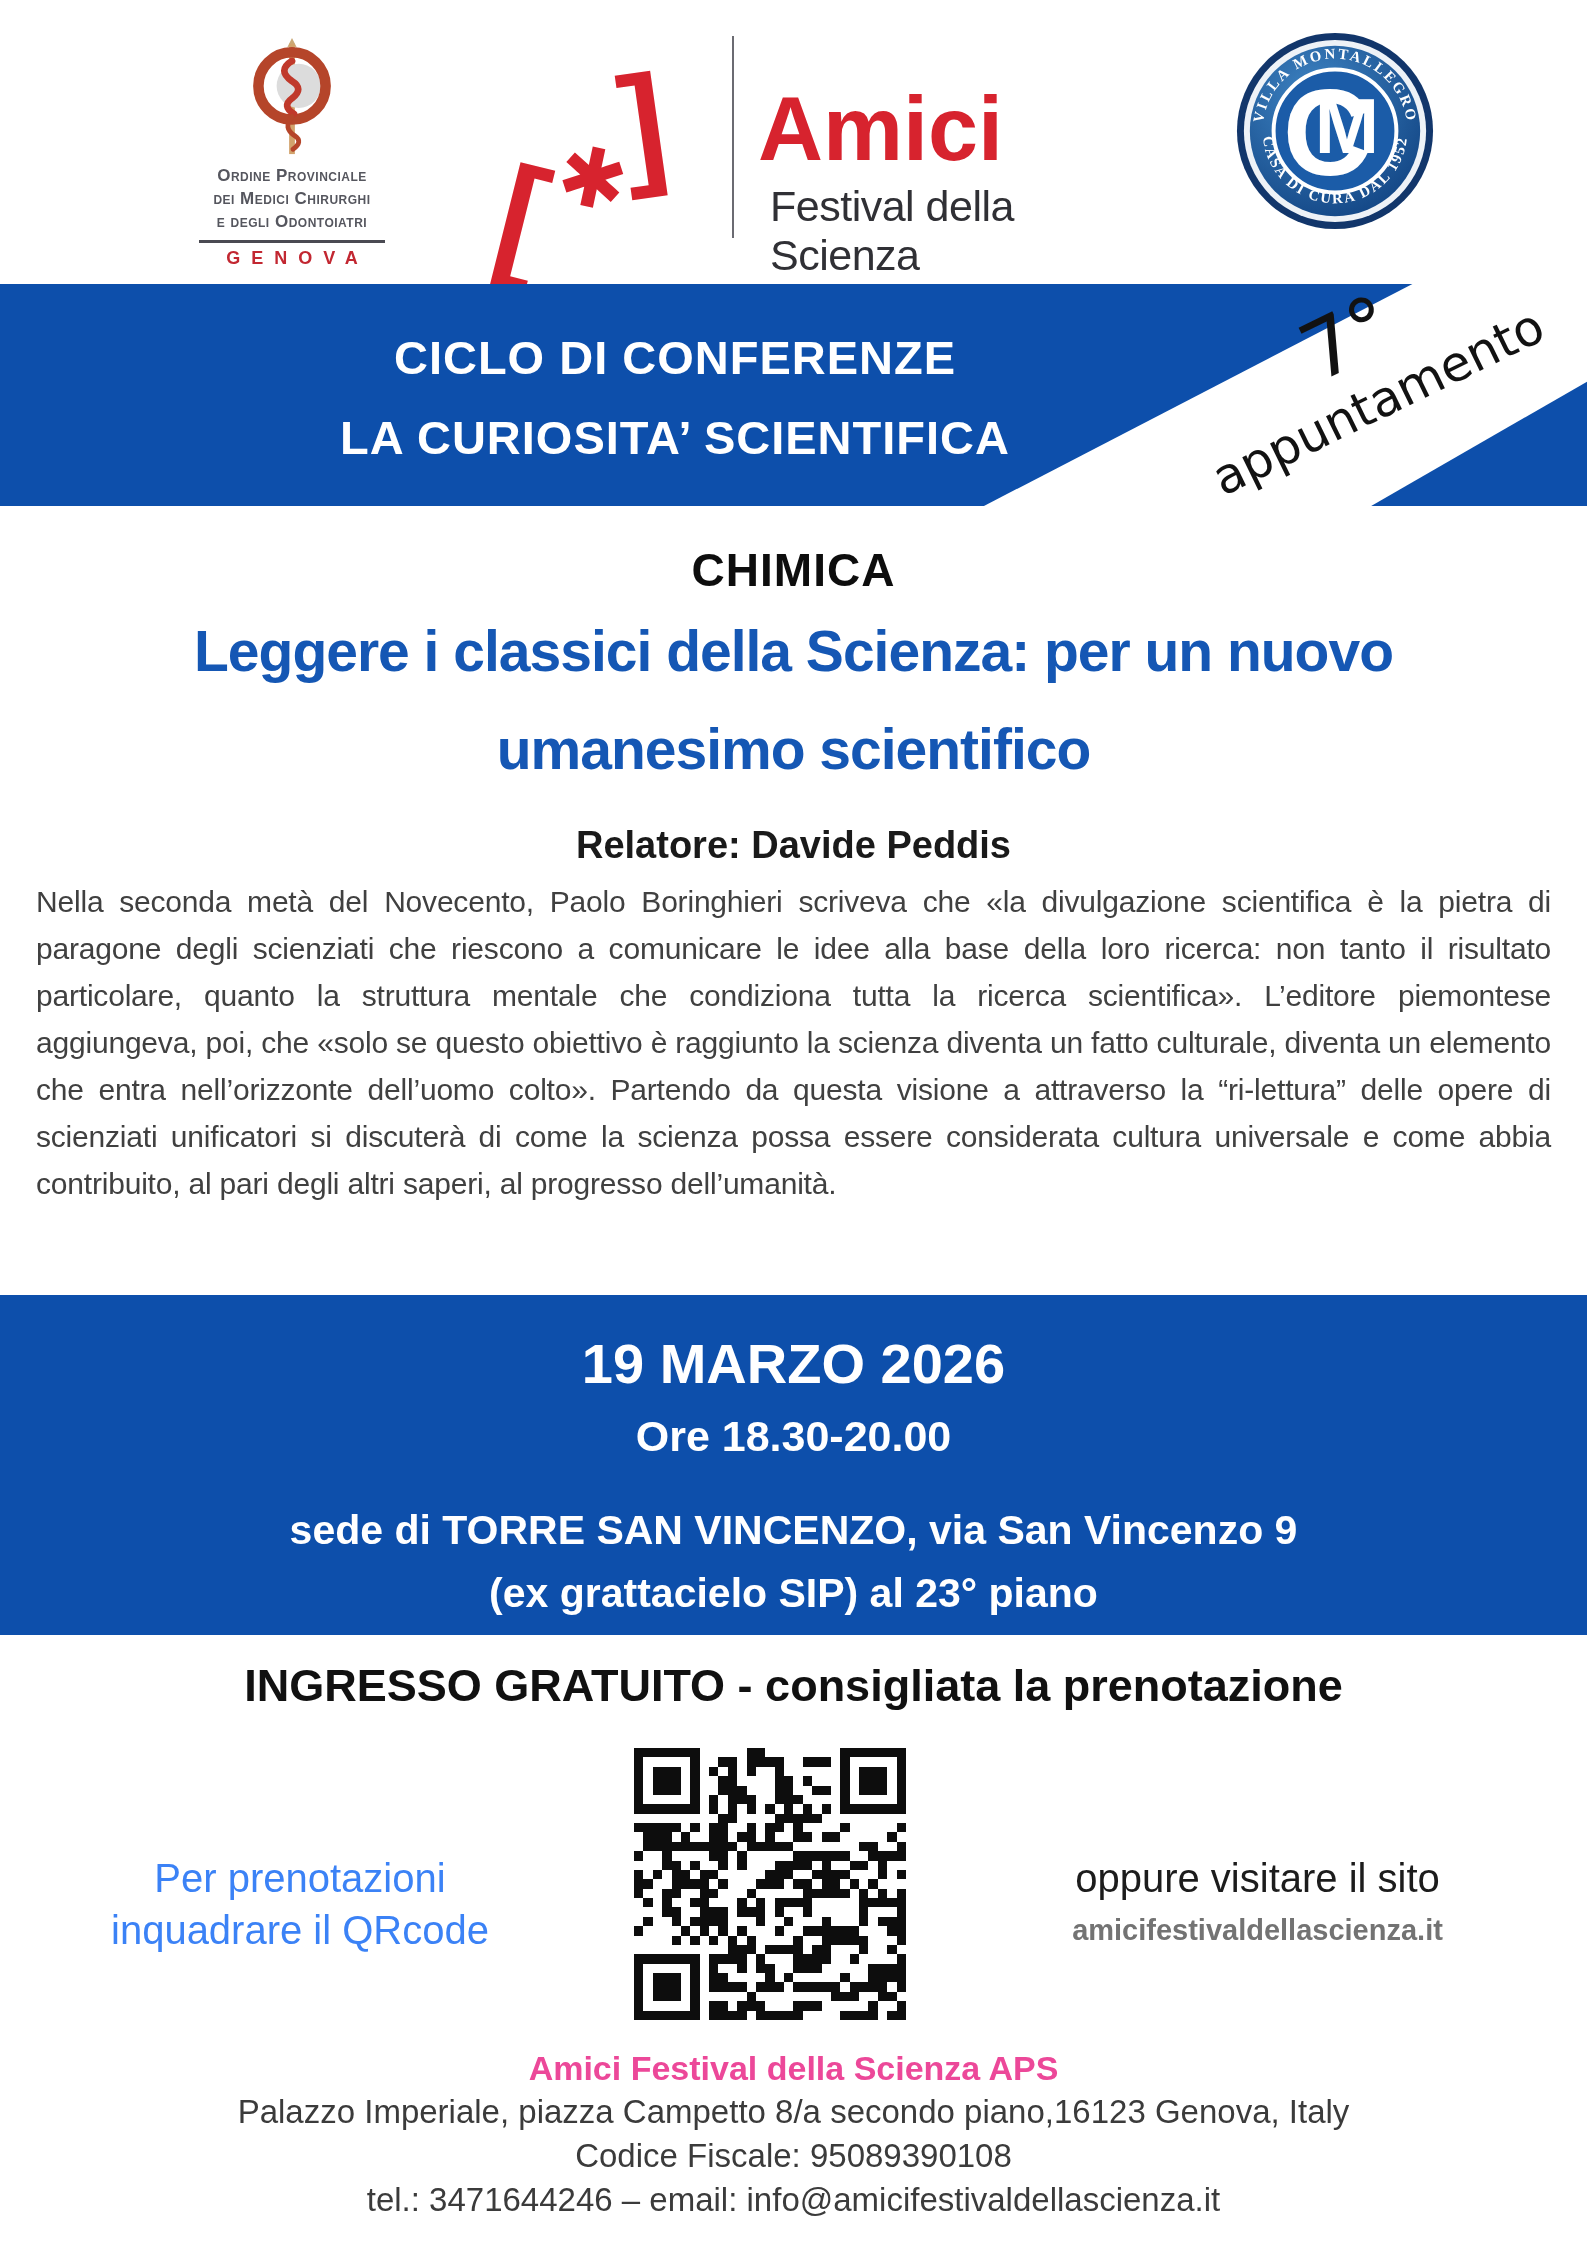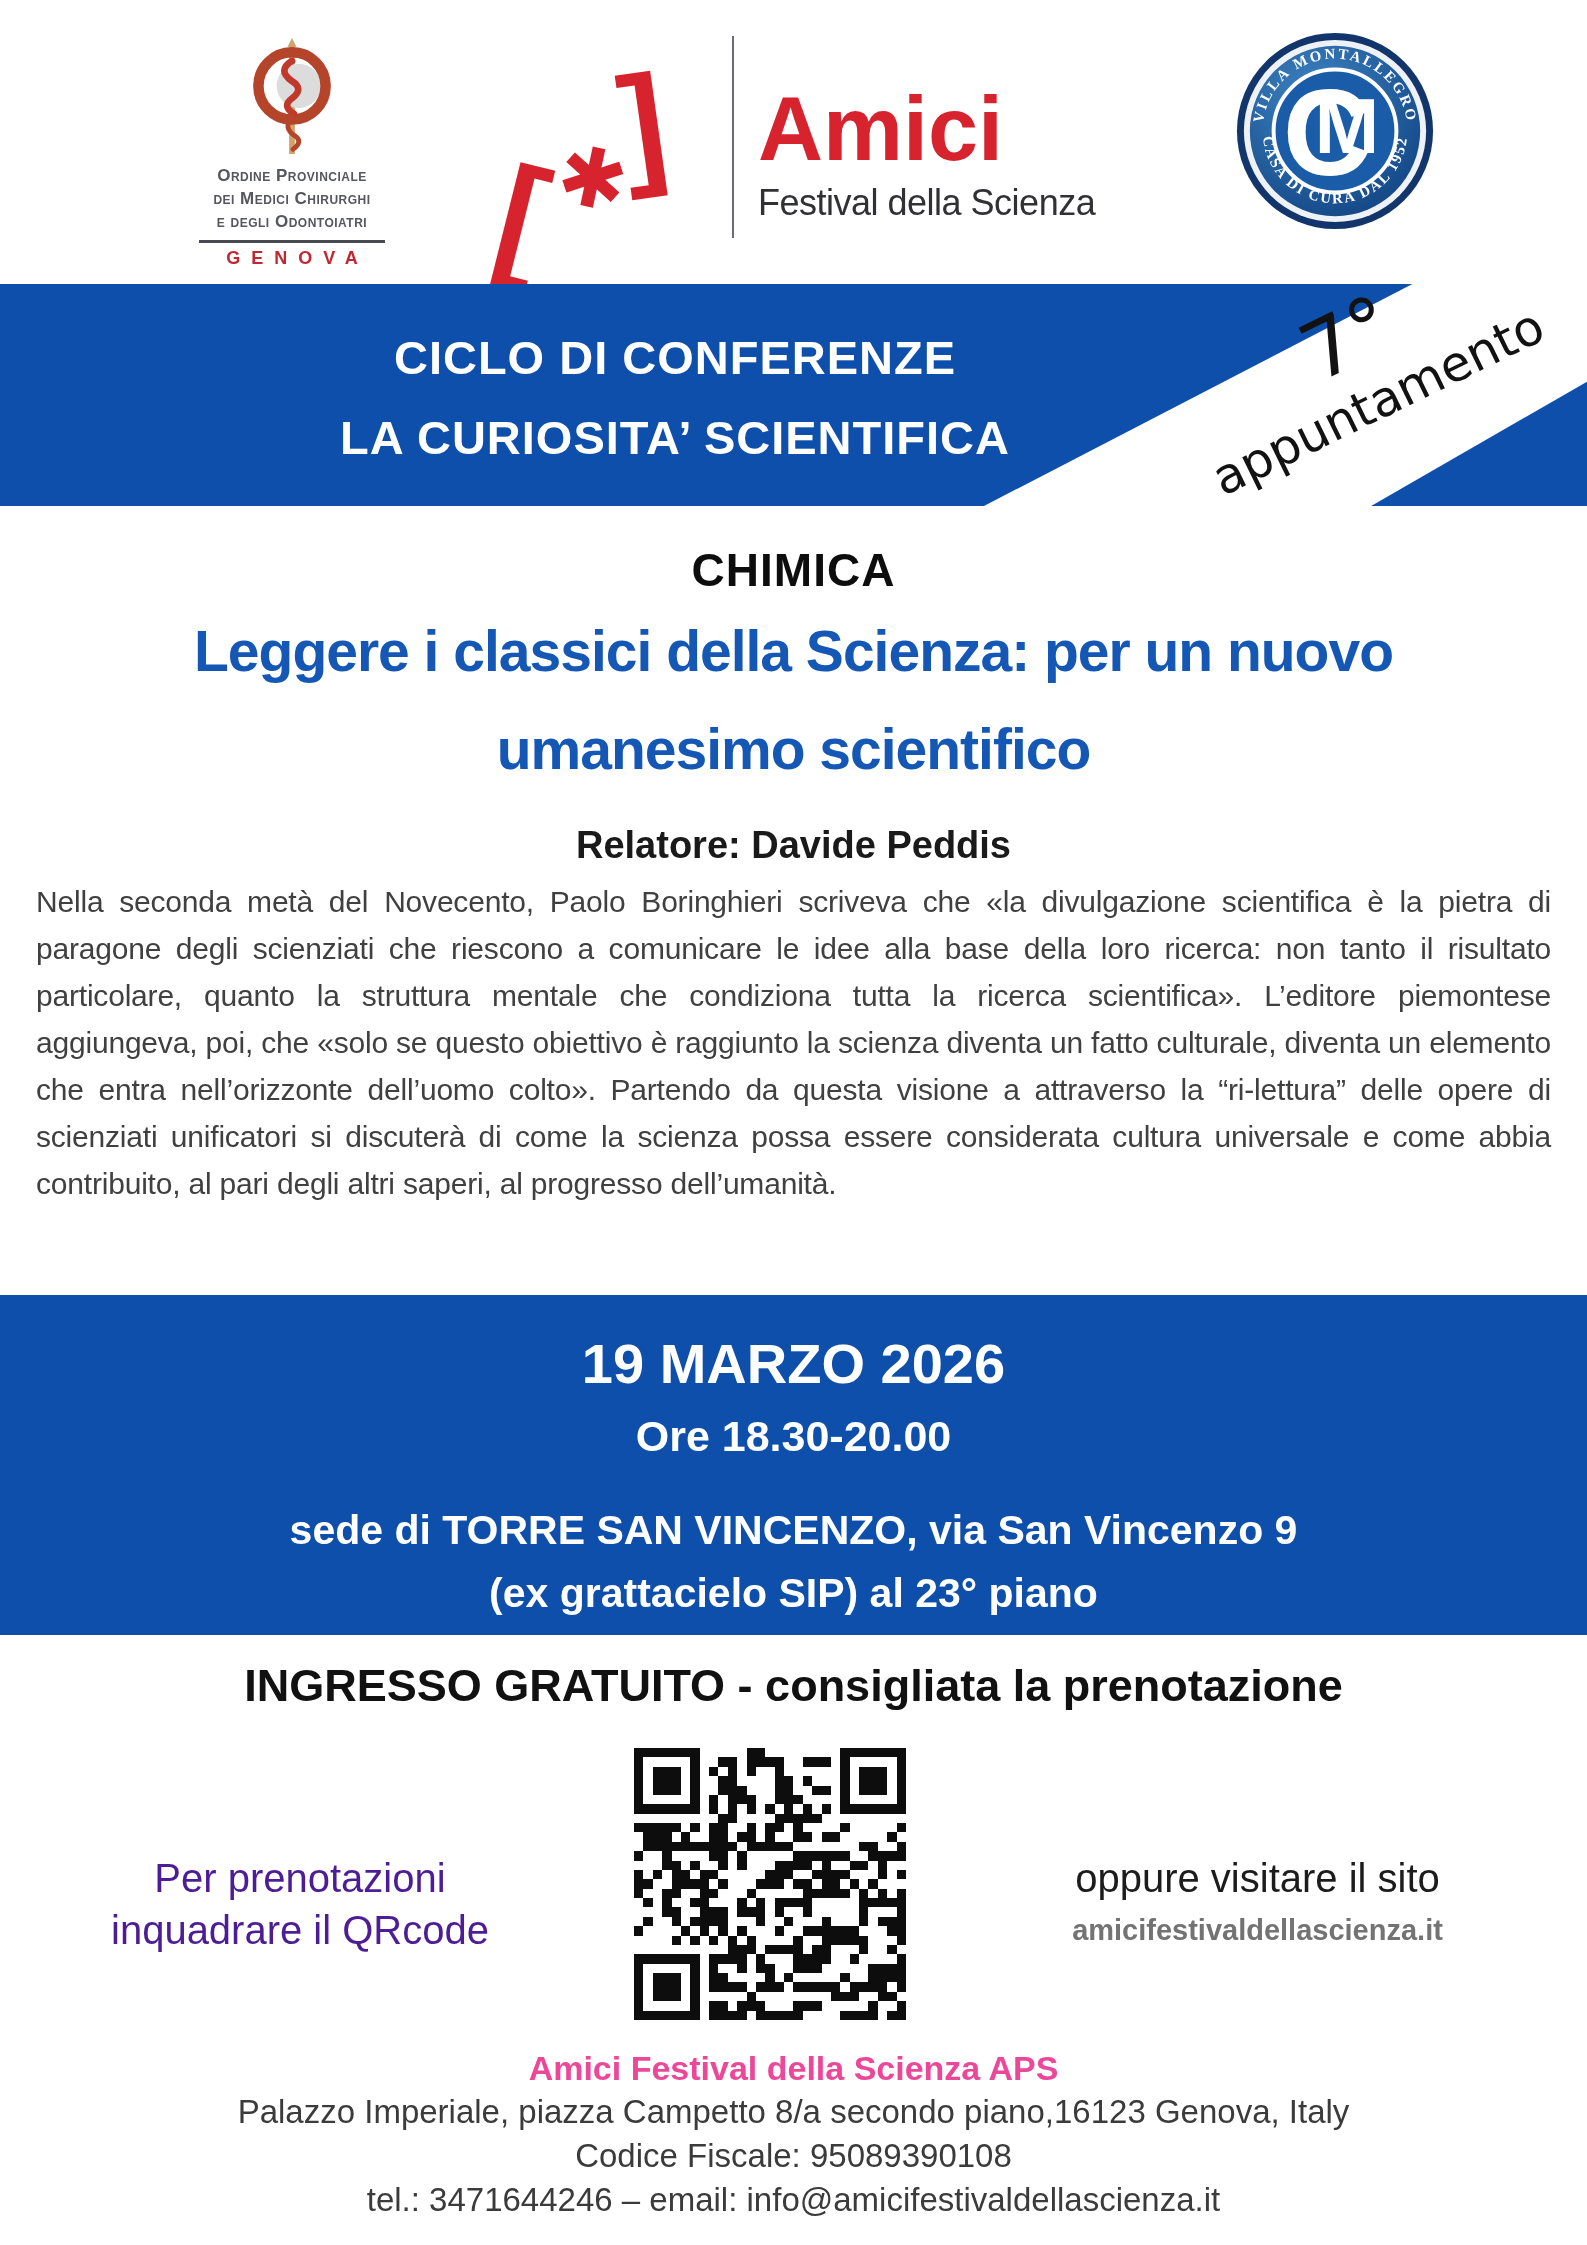--- a/index.html
+++ b/index.html
@@ -20,21 +20,21 @@
   .ordine-city{color:#c22731; font-weight:bold; font-size:18px; letter-spacing:11px; padding-left:11px;}
   .logo-amici{position:absolute; left:500px; top:70px; width:640px; height:185px;}
   .bracket{position:absolute; color:var(--red); font-weight:bold; font-size:135px; line-height:1;}
   .bracket-left{left:0; top:78px; transform:rotate(14deg);}
   .bracket-right{left:120px; top:-14px; transform:rotate(-8deg);}
   .asterisk{position:absolute; left:58px; top:68px; color:var(--red); font-size:82px; line-height:1;
     font-family:"DejaVu Sans", sans-serif; transform:rotate(12deg);}
   .amici-divider{position:absolute; left:232px; top:-34px; width:2px; height:202px; background:#6b6b72;}
   .amici-text{position:absolute; left:258px; top:14px;}
   .amici-name{color:var(--red); font-weight:bold; font-size:90px; line-height:1;}
-  .amici-sub{color:#303035; font-size:36px; letter-spacing:-.5px; margin-top:8px;}
+  .amici-sub{color:#303035; font-size:43px; letter-spacing:-.5px; margin-top:8px;margin-left:12px;}
   .logo-montallegro{position:absolute; left:1232px; top:28px;}
   
   .banner1{position:absolute; left:0; top:284px; width:1587px; height:222px;}
   .b1-main{position:absolute; inset:0; background:var(--blue);
     clip-path:polygon(0 0, 89% 0, 62% 100%, 0 100%);}
   .b1-wedge{position:absolute; inset:0; background:var(--blue);
     clip-path:polygon(86.4% 100%, 100% 100%, 100% 44%);}
   .b1-text{width:1350px; padding-top:34px; text-align:center; color:#fff;
     font-weight:bold; font-size:47px; line-height:80px; letter-spacing:1px;}
   .b1-badge{position:absolute; left:1160px; top:296px; width:400px; text-align:center;
@@ -54,21 +54,21 @@
   .banner2{position:absolute; left:0; top:1295px; width:1587px; height:340px; background:var(--blue);
     display:flex; flex-direction:column; align-items:center; color:#fff; font-weight:bold;}
   .sch-date{font-size:56px; margin-top:36px;}
   .sch-time{font-size:43px; margin-top:16px;}
   .sch-venue1{font-size:41px; margin-top:46px;}
   .sch-venue2{font-size:41px; margin-top:16px;}
   
   .ingresso{position:absolute; left:0; top:1660px; width:100%; text-align:center;
     font-size:45px; font-weight:bold; color:#111;}
   .booking-left{position:absolute; left:70px; top:1852px; width:460px; text-align:center;
-    font-size:40px; line-height:52px; color:#4c1d95;}
+    font-size:40px; line-height:52px; color:#3b82f6;}
   .booking-right{position:absolute; left:995px; top:1852px; width:525px; text-align:center;
     font-size:40px; line-height:52px; color:#1c1c1c;}
   .booking-right .site{font-weight:bold; font-size:29px; color:#737373;}
   .qr-wrap{position:absolute; left:634px; top:1748px; width:272px; height:272px;}
   .qr-wrap svg{width:272px; height:272px; shape-rendering:crispEdges;}
   
   .footer{position:absolute; left:0; top:2046px; width:100%; text-align:center;
     font-size:33px; line-height:44px; color:#3b3b3b;}
   .footer .org{font-weight:bold; font-size:34px; color:#ec4899;}
 </style>

